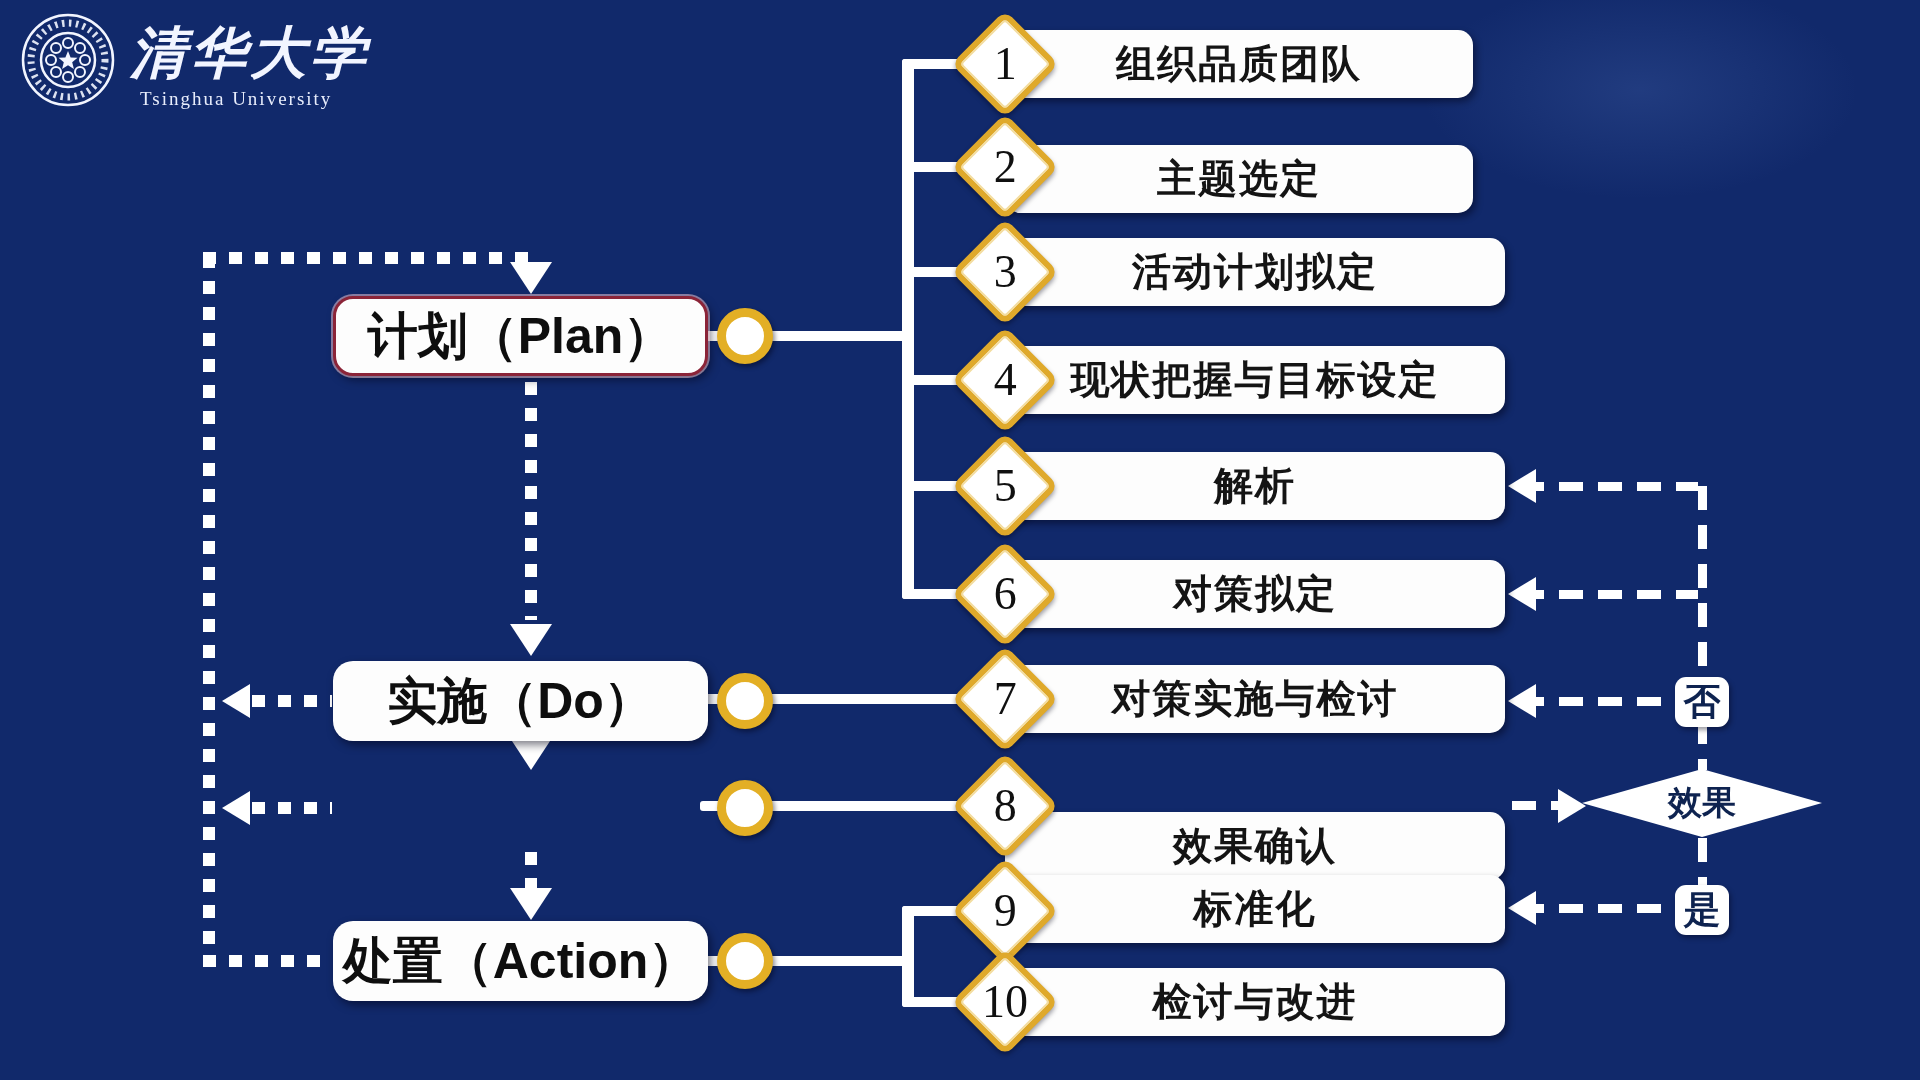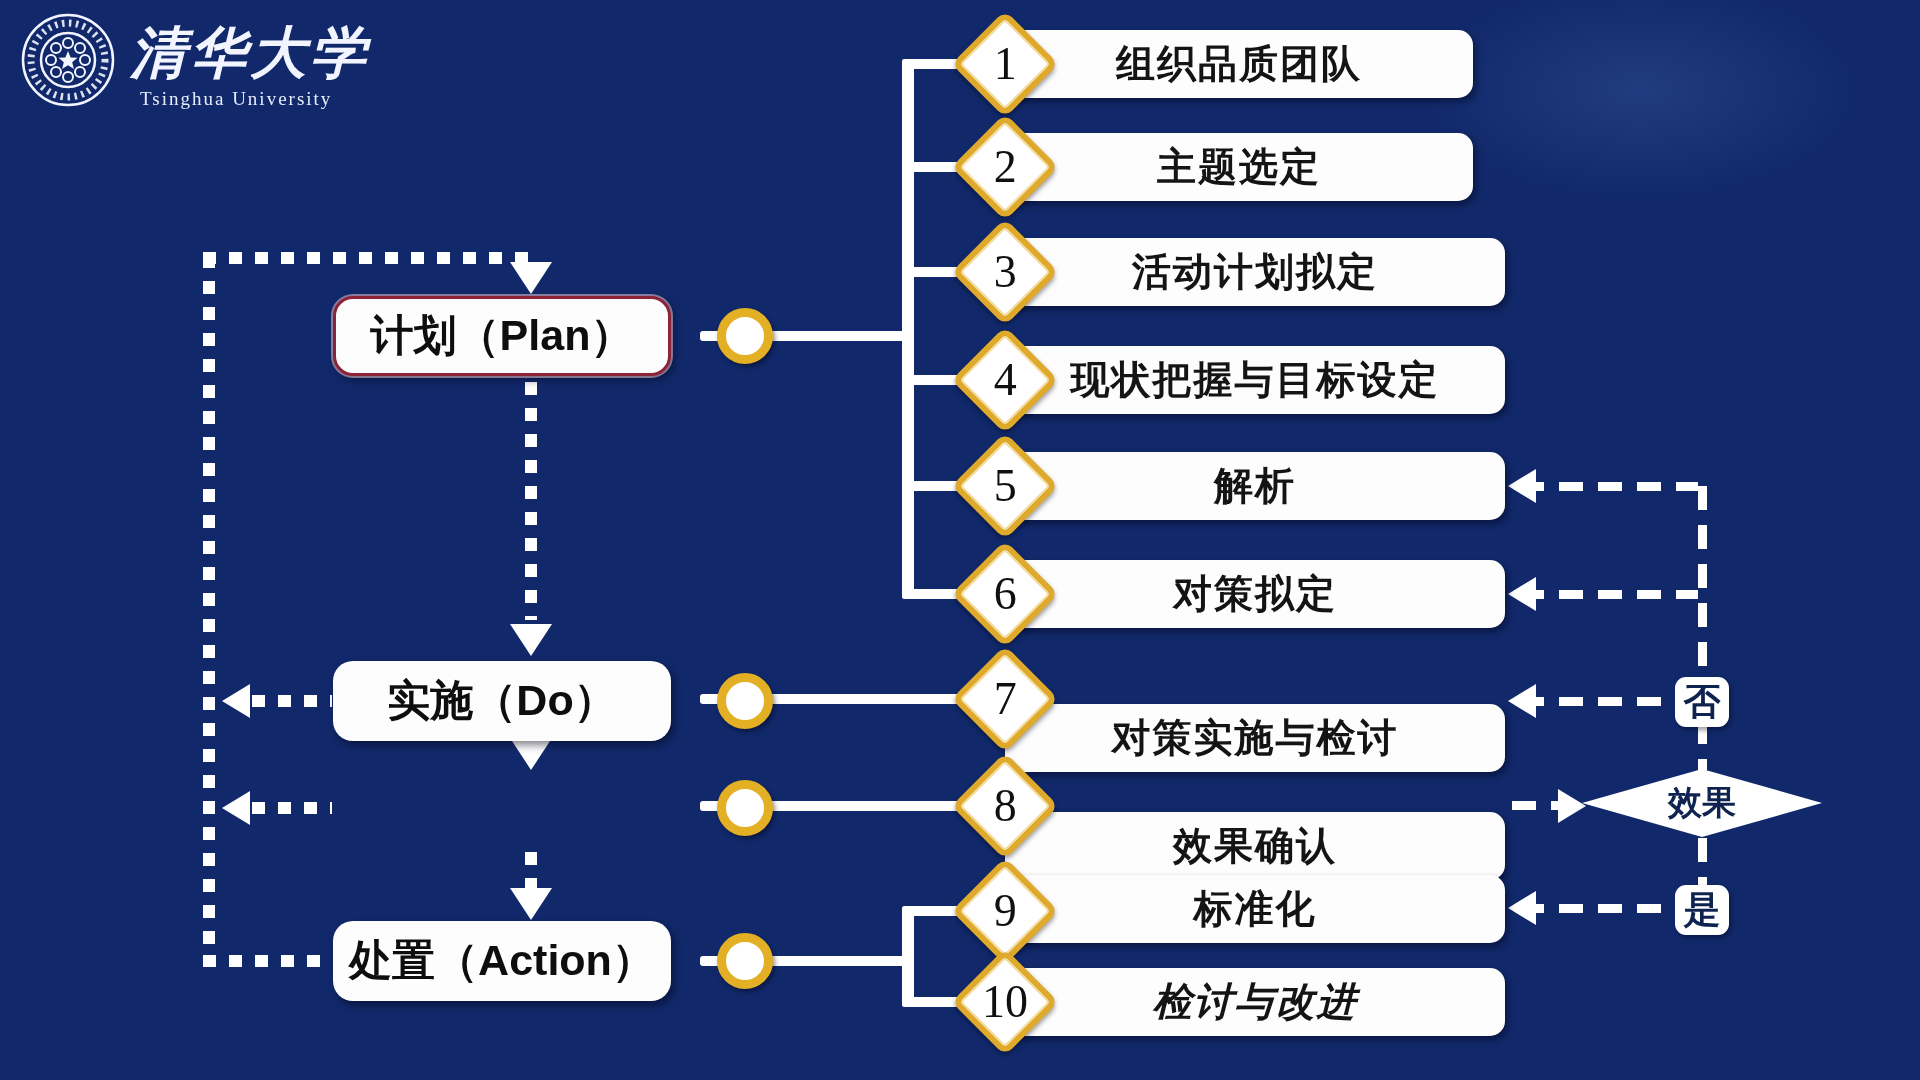--- a/index.html
+++ b/index.html
@@ -37,24 +37,24 @@
     transform:rotate(45deg);background:#fff;border:6px solid #dfa92b;border-radius:10px;
     z-index:3;display:flex;align-items:center;justify-content:center;
     box-shadow:2px 2px 5px rgba(0,2,20,.4), inset 0 0 0 2px #f3ddA0;
   }
   .diamond .num{
     transform:rotate(-45deg);font-family:"Liberation Serif","DejaVu Serif",serif;
     font-size:46px;color:#101010;line-height:1;
   }
   
   .pdca{
-    position:absolute;left:333px;width:338px;height:80px;box-sizing:border-box;
+    position:absolute;left:333px;width:375px;height:80px;box-sizing:border-box;
     background:#fdfdfd;border-radius:20px;z-index:3;
     display:flex;align-items:center;justify-content:center;
-    font-size:43px;font-weight:bold;color:#0e0e0e;
+    font-size:50px;font-weight:bold;color:#0e0e0e;
     box-shadow:3px 4px 8px rgba(0,2,20,.5);
   }
   .pdca.plan{border:3px solid #8b2438;box-shadow:0 0 0 2px rgba(255,210,220,.5),3px 4px 8px rgba(0,2,20,.5);}
   .ring{
     position:absolute;left:717px;width:56px;height:56px;box-sizing:border-box;border-radius:50%;
     background:#fff;border:9px solid #e3af25;z-index:4;
     box-shadow:2px 3px 5px rgba(0,2,20,.45);
   }
   
   .tagbox{
@@ -180,21 +180,21 @@
   </div>
   <div class="ring" style="top:933px;"></div>
 
   <div class="bar" style="top:30px;width:468px;">
       <span>组织品质团队</span>
     </div>
   <div class="diamond" style="top:26px;">
       <span class="num">1</span>
     </div>
 
-  <div class="bar" style="top:133px;width:468px;">
+  <div class="bar" style="top:145px;width:468px;">
       <span>主题选定</span>
     </div>
   <div class="diamond" style="top:129px;">
       <span class="num">2</span>
     </div>
 
   <div class="bar" style="top:238px;width:500px;">
       <span>活动计划拟定</span>
     </div>
   <div class="diamond" style="top:234px;">
@@ -215,42 +215,42 @@
       <span class="num">5</span>
     </div>
 
   <div class="bar" style="top:560px;width:500px;">
       <span>对策拟定</span>
     </div>
   <div class="diamond" style="top:556px;">
       <span class="num">6</span>
     </div>
 
-  <div class="bar" style="top:665px;width:500px;margin-top:39px;">
+  <div class="bar" style="top:665px;width:500px;">
       <span>对策实施与检讨</span>
     </div>
   <div class="diamond" style="top:661px;">
       <span class="num">7</span>
     </div>
 
   <div class="bar" style="top:772px;width:500px;margin-top:40px;">
       <span>效果确认</span>
     </div>
   <div class="diamond" style="top:768px;">
       <span class="num">8</span>
     </div>
 
   <div class="bar" style="top:862px;width:500px;margin-top:13px;">
       <span>标准化</span>
     </div>
   <div class="diamond" style="top:873px;">
       <span class="num">9</span>
     </div>
 
-  <div class="bar" style="top:968px;width:500px;font-style:italic;">
+  <div class="bar" style="top:968px;width:500px;">
       <span>检讨与改进</span>
     </div>
   <div class="diamond" style="top:964px;">
       <span class="num">10</span>
     </div>
 
   <div class="tagbox" style="top:677px;">
     <span>否</span>
   </div>
   <div class="decision">

